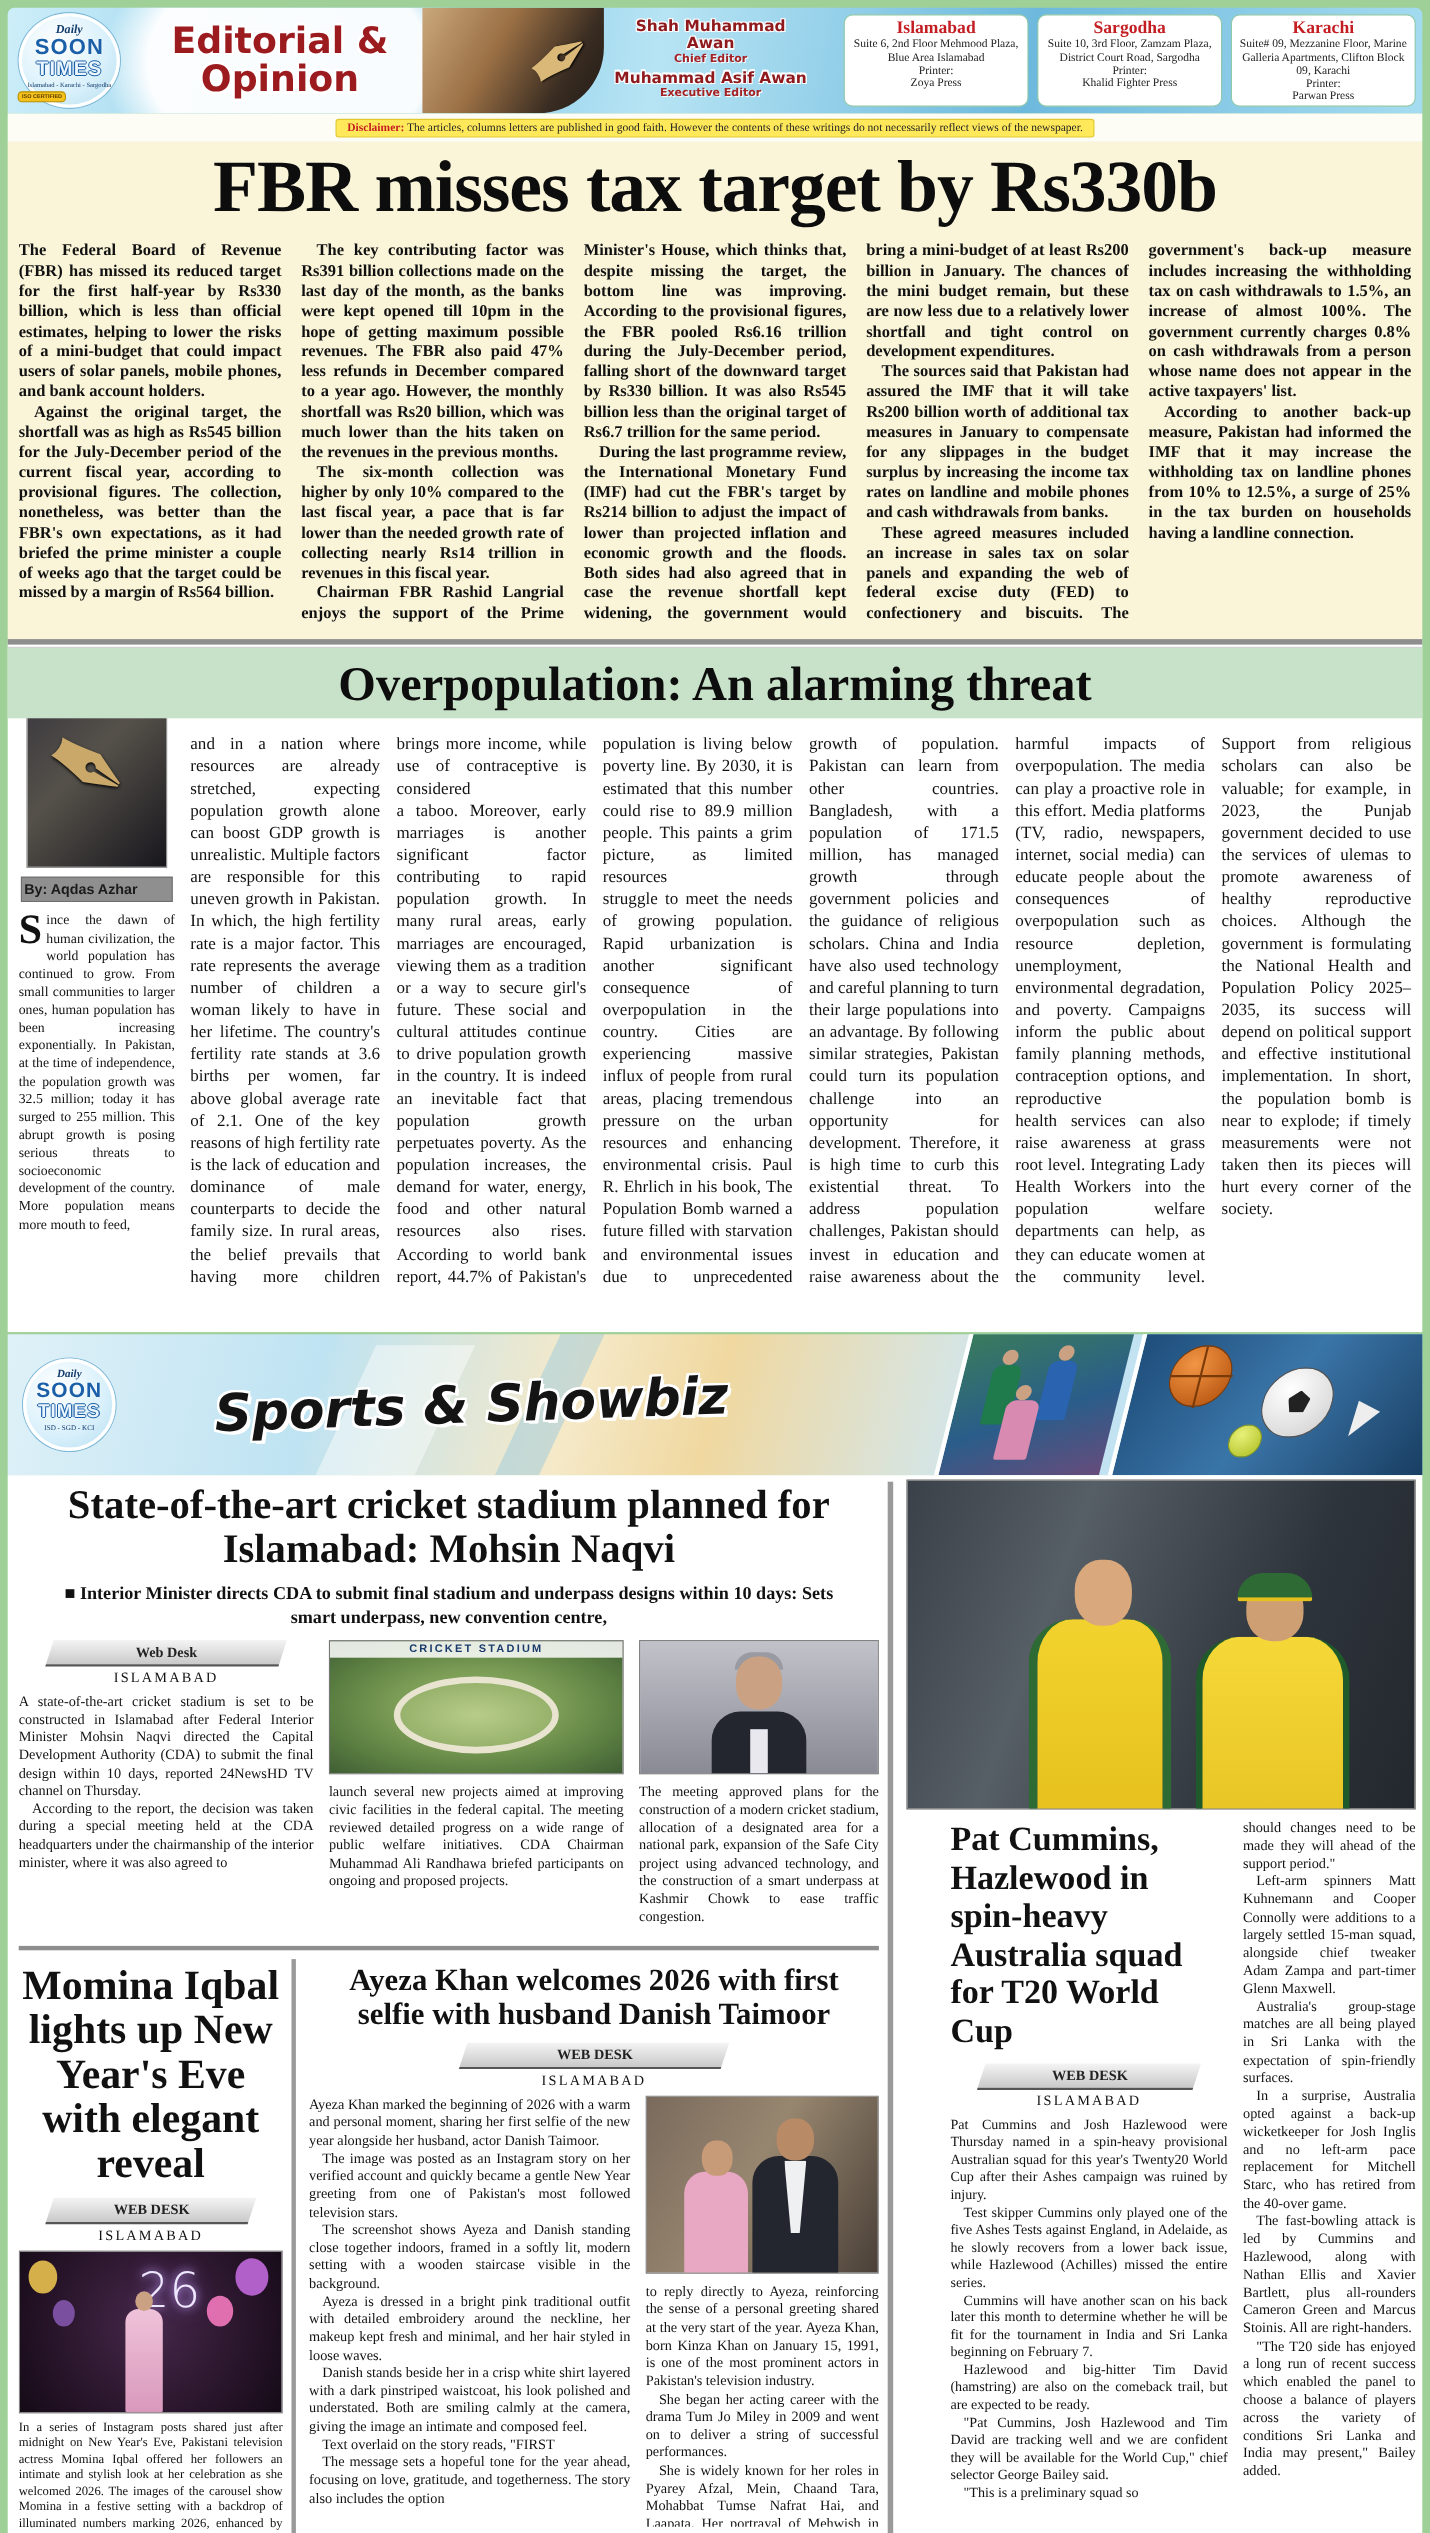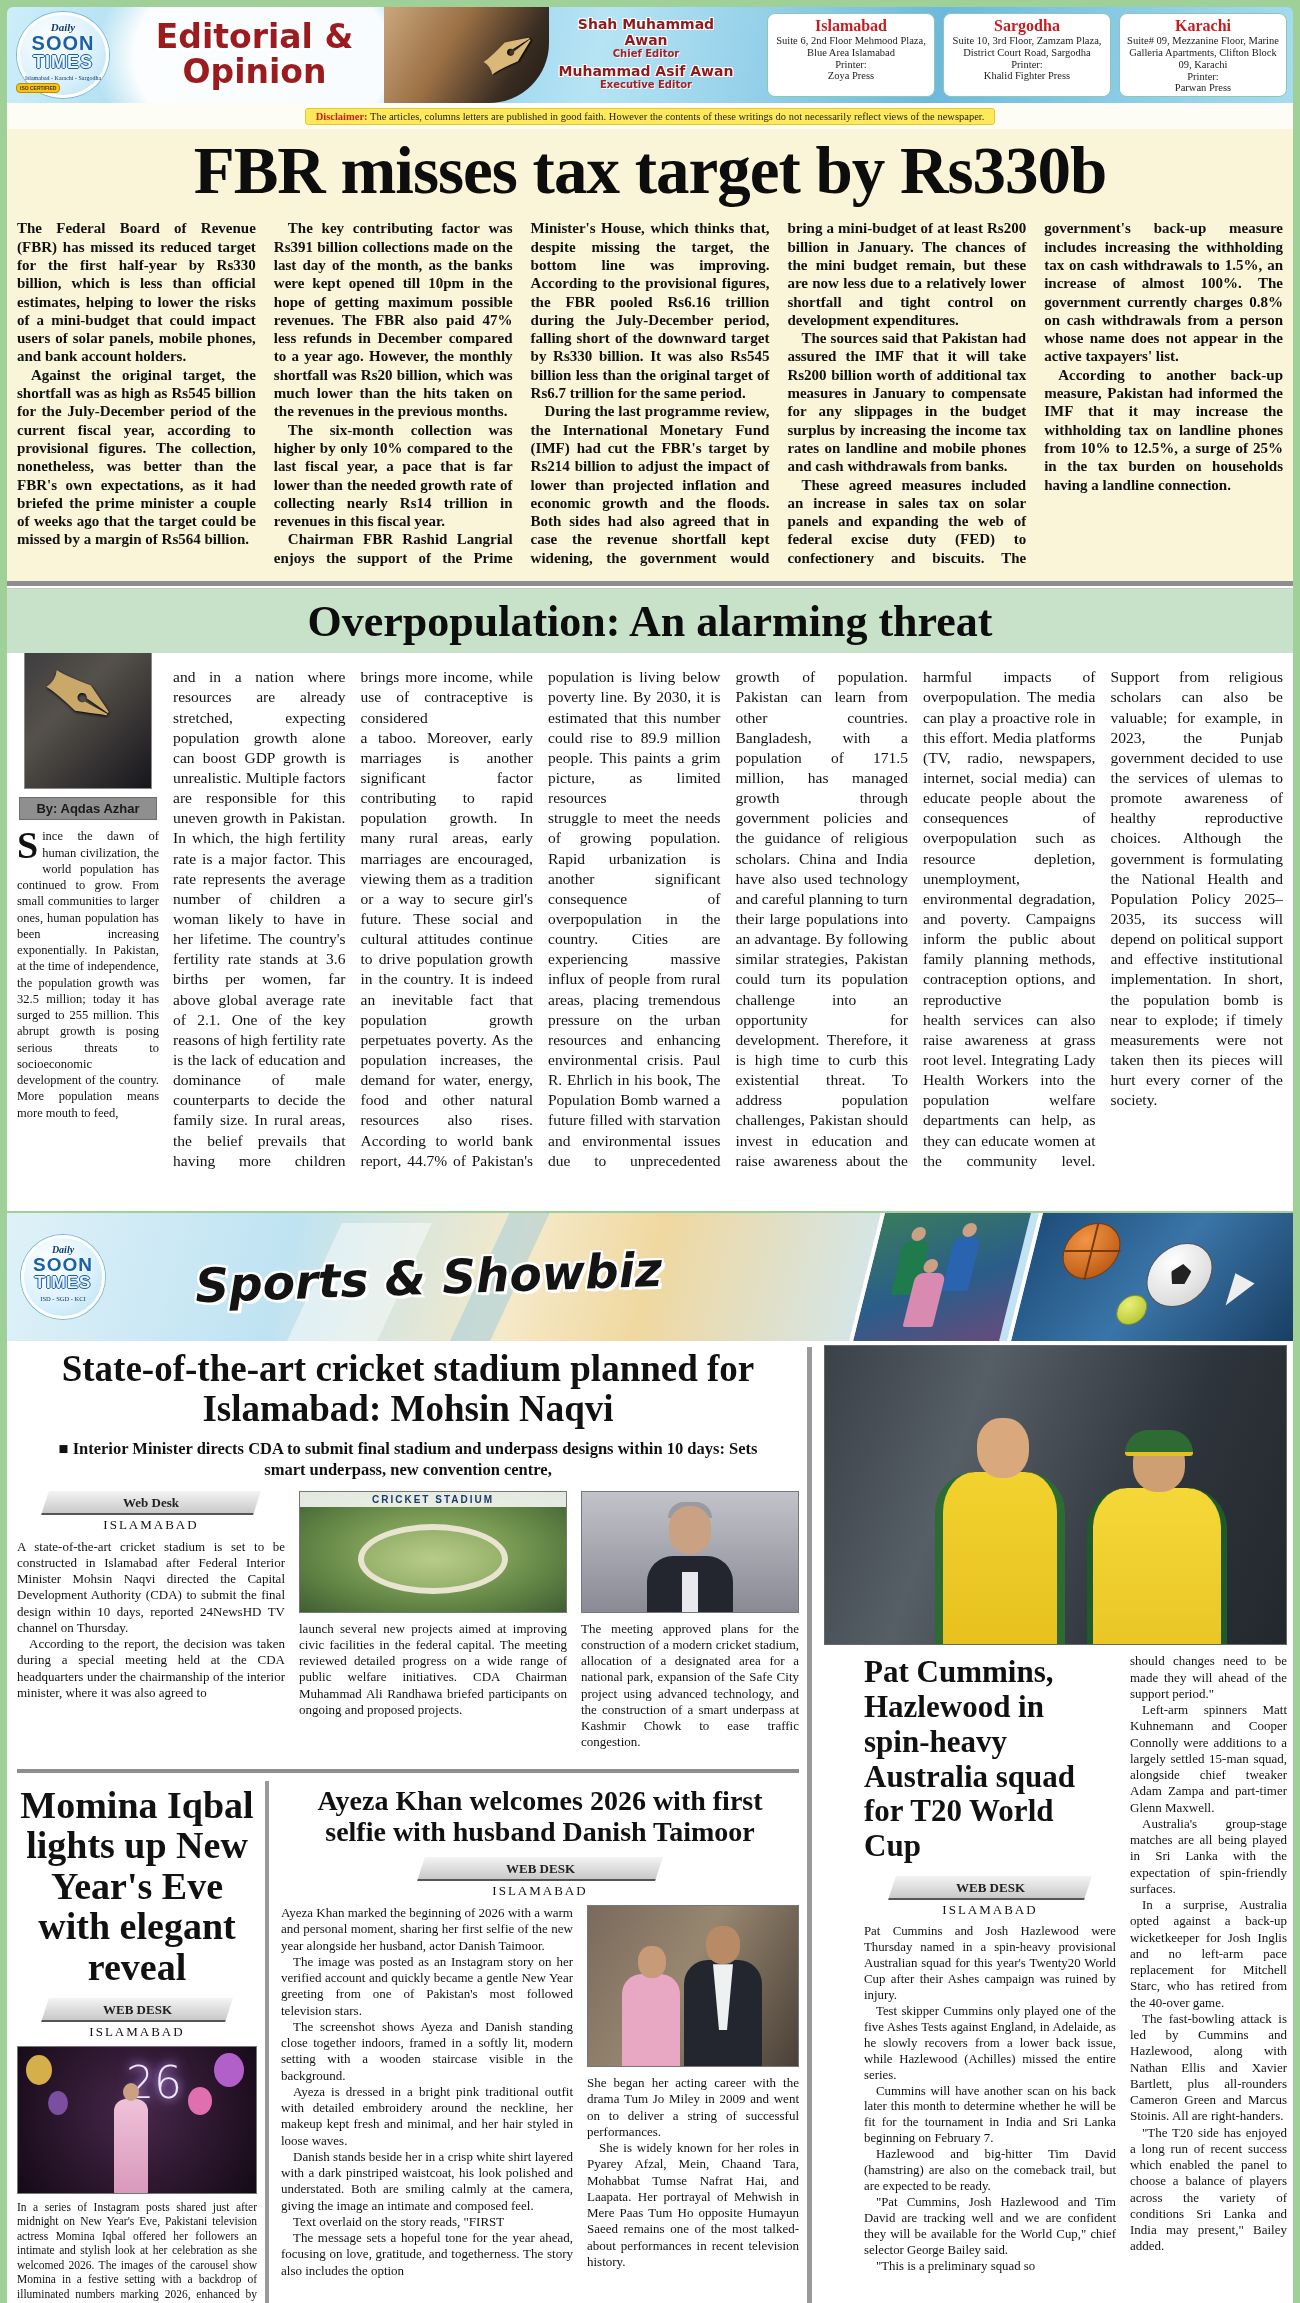--- a/index.html
+++ b/index.html
@@ -48,21 +48,21 @@
   .rule-gray { border-top:5px solid #8e8e8e; border-bottom:1px solid #c9c9c9; height:8px; background:#fff; }
 
   
   .opop { background:#fff; padding-bottom:6px; }
   .opop-band { background:#c7e2c8; height:64px; display:flex; align-items:center; justify-content:center; }
   .opop-headline { font-size:44px; font-weight:bold; color:#0d0d0d; }
   .opop-row { display:flex; padding:0 10px; height:552px; overflow:hidden; }
   .opop-left { width:142px; flex:0 0 auto; margin-right:14px; }
   .pen-photo { width:128px; height:178px; margin:-42px auto 8px; background:linear-gradient(135deg,#35343c 0%,#55514a 45%,#17161c 100%); border:1px solid #888; position:relative; overflow:hidden; }
   .pen-photo .nib { position:absolute; left:14px; top:30px; font-size:96px; color:#c9a86a; transform:rotate(32deg); text-shadow:1px 1px 3px #000; }
-  .byline-box { background:#8f8f8f; border:1px solid #6e6e6e; color:#1b1b1b; font-family:"Liberation Sans",sans-serif; font-weight:bold; font-size:13px; text-align:center; padding:3px 2px; margin:0 2px 8px; }
+  .byline-box { background:#8f8f8f; border:1px solid #6e6e6e; color:#1b1b1b; font-family:"Liberation Sans",sans-serif; font-weight:bold; font-size:13px; padding:3px 2px; margin:0 2px 8px; }
   .opop-lead { font-size:12.5px; line-height:1.3; text-align:justify; }
   .opop-lead::first-letter { float:left; font-size:38px; line-height:.82; font-weight:bold; padding:2px 4px 0 0; }
   .opop-cols { flex:1 1 auto; column-count:6; column-gap:15px; height:530px; overflow:hidden; font-size:15.5px; line-height:1.3; text-align:justify; padding-top:14px; }
   .opop-cols p { text-indent:0; }
 
   
   .sports-banner { position:relative; height:128px; margin-top:2px; overflow:hidden; display:flex; align-items:center;
     background:linear-gradient(105deg,#dff1f8 0%,#bfe3f2 22%,#f5e9c8 40%,#f0d8a0 50%,#cfe8f4 70%,#9fd4ec 100%); }
   .sb-deco1,.sb-deco2 { position:absolute; background:rgba(255,255,255,.45); transform:skewX(-25deg); }
   .sb-deco1 { left:300px; top:10px; width:90px; height:150px; }
@@ -360,20 +360,21 @@
                 <p>Danish stands beside her in a crisp white shirt layered with a dark pinstriped waistcoat, his look polished and understated. Both are smiling calmly at the camera, giving the image an intimate and composed feel.</p>
                 <p>Text overlaid on the story reads, "FIRST</p>
                 <p>The message sets a hopeful tone for the year ahead, focusing on love, gratitude, and togetherness. The story also includes the option</p>
               </div>
             <div class="ayeza-c2">
               <div class="ayeza-photo">
                 <div class="person woman"></div>
                 <div class="person man"></div>
               </div>
               <div class="news-body">
+                  <p>to reply directly to Ayeza, reinforcing the sense of a personal greeting shared at the very start of the year. Ayeza Khan, born Kinza Khan on January 15, 1991, is one of the most prominent actors in Pakistan's television industry.</p>
                   <p>She began her acting career with the drama Tum Jo Miley in 2009 and went on to deliver a string of successful performances.</p>
                   <p>She is widely known for her roles in Pyarey Afzal, Mein, Chaand Tara, Mohabbat Tumse Nafrat Hai, and Laapata. Her portrayal of Mehwish in Mere Paas Tum Ho opposite Humayun Saeed remains one of the most talked-about performances in recent television history.</p>
                 </div>
             </div>
           </div>
         </div>
       </div>
     </div>
 
     <div class="vdiv"></div>

